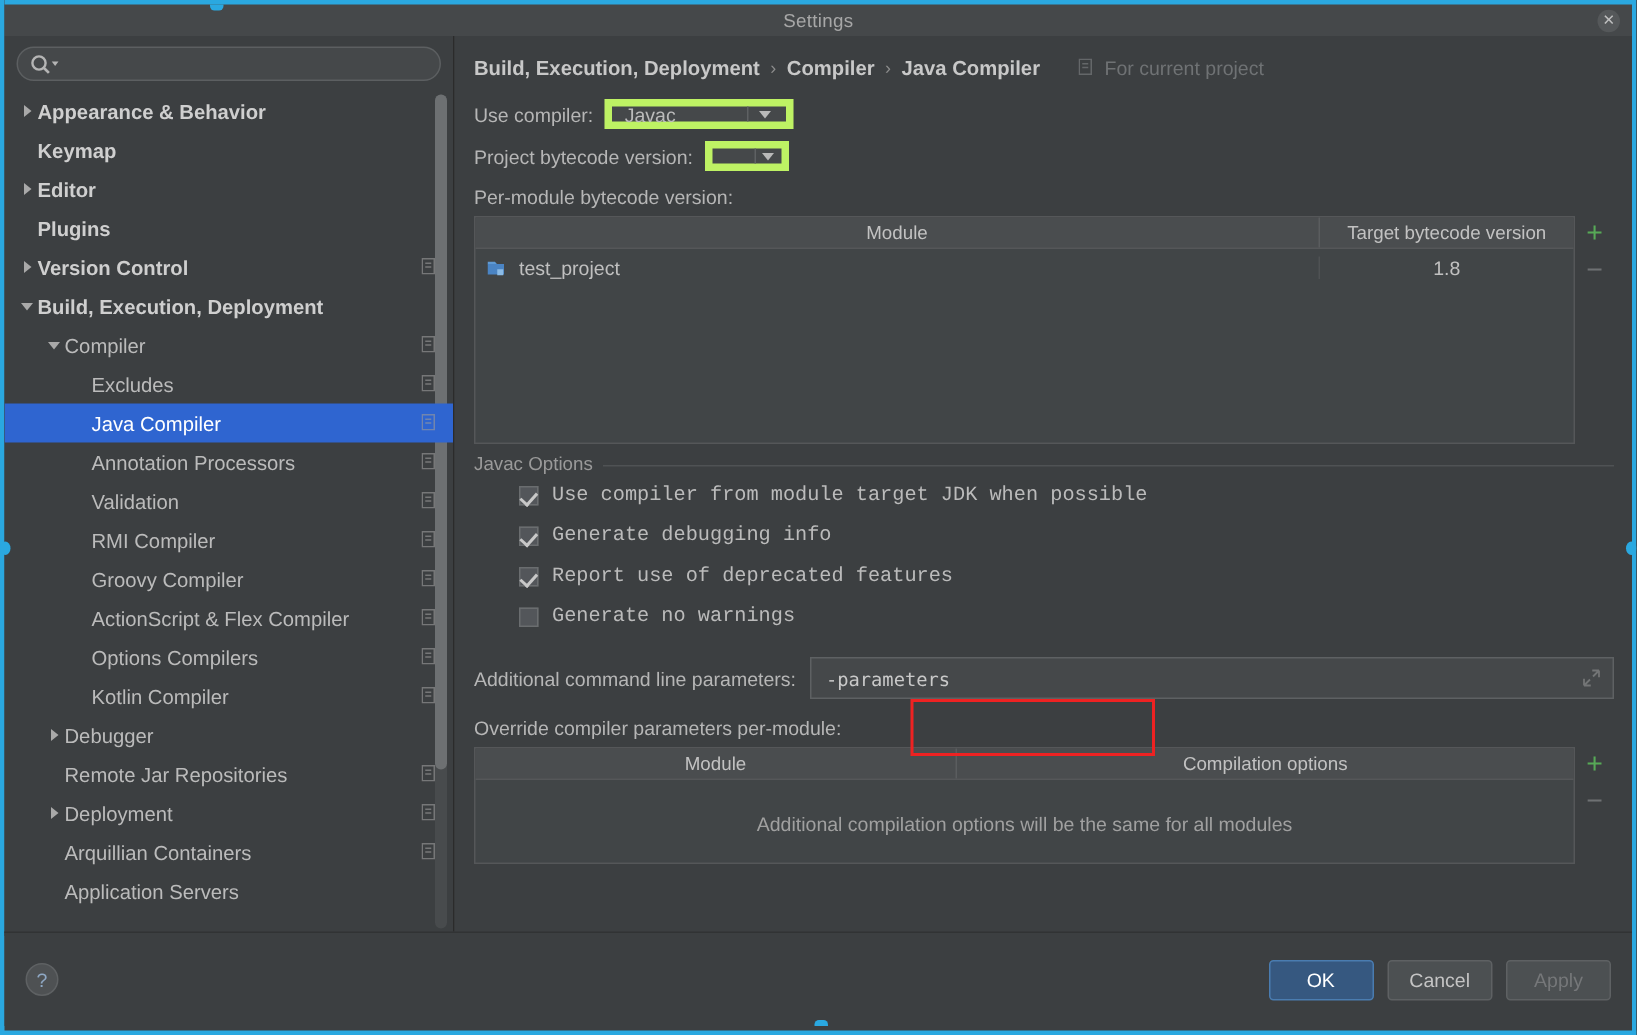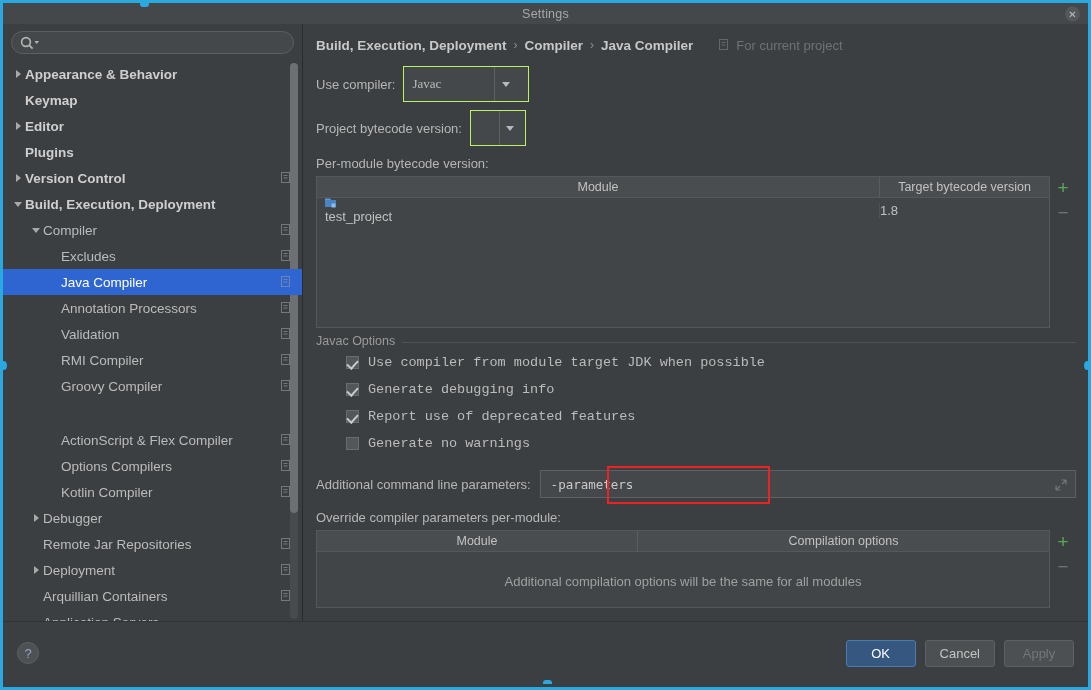--- a/index.html
+++ b/index.html
@@ -89,35 +89,35 @@
   #breadcrumb { display: flex; align-items: center; height: 34px; padding-top: 8px; }
   .crumb { font-size: 13.5px; font-weight: bold; color: #c8c8c8; cursor: pointer; }
   .crumb.last { color: #c8c8c8; }
   .crumb-sep { margin: 0 7px; color: #8d8d8d; font-size: 12px; }
   #proj-badge { display: flex; align-items: center; margin-left: 26px; color: #6f7274; font-size: 13px; }
   #proj-badge .pb-ico { margin-right: 6px; opacity: .8; }
 
   .row { display: flex; align-items: center; margin-top: 8px; }
   .lbl { font-size: 13px; color: #b6b6b6; }
 
-  .combo { display: flex; height: 36px; border: 1px solid #bef264; background: #45484a; margin-left: 8px; font-family: Liberation Serif, serif; }
+  .combo { display: flex; height: 20px; border: 5px solid #bef264; background: #45484a; margin-left: 8px; }
   .combo .val { display: flex; align-items: center; padding: 0 8px; font-size: 13px; color: #bbbbbb; min-width: 90px; }
   .combo .arw {
     width: 22px; border-left: 1px solid #5e6163; display: flex; align-items: center; justify-content: center;
   }
   .combo .arw i { width: 0; height: 0; border-top: 5px solid #b9b9b9; border-left: 4px solid transparent; border-right: 4px solid transparent; }
 
   
   .tbl-wrap { position: relative; margin-top: 5px; display: flex; }
   .tbl { flex: 1; border: 1px solid #555759; background: #414547; }
   .thead { display: flex; height: 21px; background: #4a4d4f; border-bottom: 1px solid #555759; }
   .th { font-size: 12.5px; color: #c2c2c2; display: flex; align-items: center; justify-content: center; }
   .th.sep { border-left: 1px solid #5a5d5f; }
   .trow { display: flex; height: 25px; align-items: center; }
-  .td { font-size: 13px; color: #c0c0c0; display: flex; padding-left: 8px; flex-direction: column; }
+  .td { font-size: 13px; color: #c0c0c0; display: flex; align-items: center; padding-left: 8px; }
   .td.ctr { justify-content: center; padding-left: 0; }
   .td.sep { border-left: 1px solid #4f5254; }
   .tbl-btns { width: 26px; display: flex; flex-direction: column; align-items: center; padding-top: 2px; }
   .tbtn { font-size: 19px; line-height: 19px; cursor: pointer; user-select: none; }
   .tbtn.plus { color: #57a957; }
   .tbtn.minus { color: #6e7173; margin-top: 6px; }
   .empty-msg { font-size: 13px; color: #a0a0a0; text-align: center; width: 100%; padding-top: 22px; }
 
   
   .group { position: relative; margin-top: 14px; border-top: 1px solid #4f5254; }
@@ -315,21 +315,21 @@
             <span class="arrow">
               <i></i>
             </span>
             <span class="tree-label">Groovy Compiler</span>
             <span class="scope-ico"><svg width="11" height="11" viewBox="0 0 11 11">
                 <rect x="0.5" y="0.5" width="8" height="10" fill="none" stroke="#9a9a9a"></rect>
                 <rect x="2.5" y="3" width="4" height="1" fill="#9a9a9a"></rect>
                 <rect x="2.5" y="5.5" width="4" height="1" fill="#9a9a9a"></rect>
               </svg></span>
           </div>
-          <div class="tree-row" style="padding-left: 44px; margin-top: 28px;">
+          <div class="tree-row" style="padding-left: 44px;">
             <span class="arrow">
               <i></i>
             </span>
             <span class="tree-label">ActionScript &amp; Flex Compiler</span>
             <span class="scope-ico"><svg width="11" height="11" viewBox="0 0 11 11">
                 <rect x="0.5" y="0.5" width="8" height="10" fill="none" stroke="#9a9a9a"></rect>
                 <rect x="2.5" y="3" width="4" height="1" fill="#9a9a9a"></rect>
                 <rect x="2.5" y="5.5" width="4" height="1" fill="#9a9a9a"></rect>
               </svg></span>
           </div>

